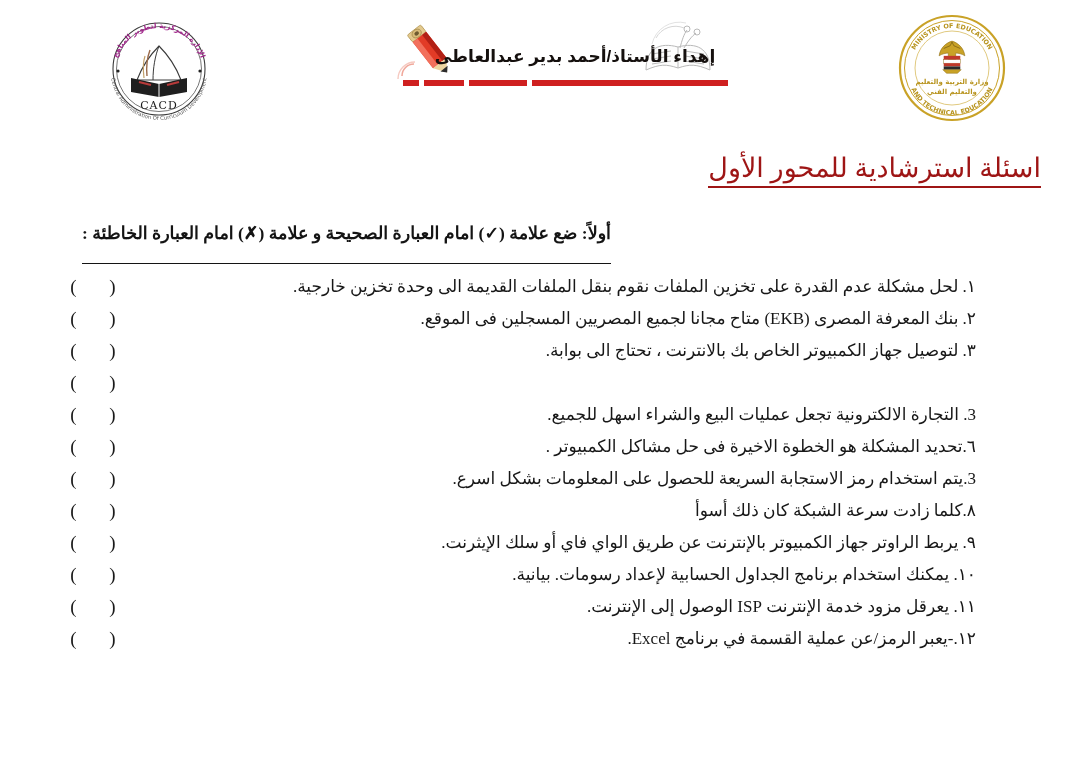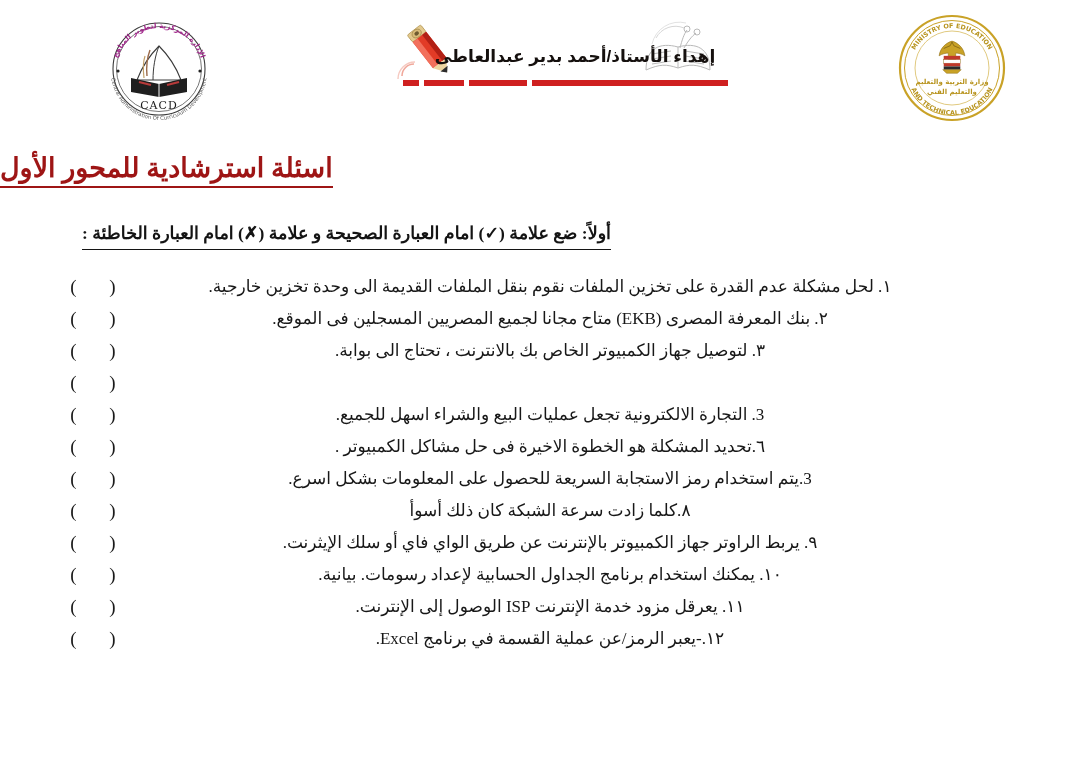--- a/index.html
+++ b/index.html
@@ -101,23 +101,23 @@
     height: 112px;
   }
   .logo-ministry svg { display:block; width:112px; height:112px; }
 
   
   .doc-title {
     position: absolute;
     top: 152px;
     left: 0;
     width: 1041px;
-    text-align: left;
-    font-family: "Liberation Serif", "DejaVu Serif", serif;
-    font-weight: bold;
+    text-align: right;
+    font-family: "Liberation Serif", "DejaVu Serif", serif;
+    font-weight: normal;
     font-size: 27px;
     color: #9e1515;
     direction: rtl;
   }
   .doc-title span {
     border-bottom: 2px solid #9e1515;
     padding-bottom: 3px;
   }
 
   
@@ -128,21 +128,21 @@
     width: 920px;
     text-align: left;
     direction: rtl;
     font-family: "Liberation Serif", "DejaVu Serif", serif;
     font-weight: bold;
     font-size: 17.5px;
     color: #141414;
   }
   .instruction span {
     border-bottom: 1.5px solid #141414;
-    padding-bottom: 6px;
+    padding-bottom: 20px;
   }
 
   
   .questions {
     position: absolute;
     top: 272px;
     left: 0;
     width: 1080px;
   }
   .q-row {
@@ -157,24 +157,24 @@
     width: 60px;
     text-align: center;
     font-family: "Liberation Serif", "DejaVu Serif", serif;
     font-size: 19px;
     color: #1a1a1a;
     letter-spacing: 14px;
     direction: ltr;
   }
   .q-text {
     position: absolute;
-    right: 90px;
+    right: 104px;
     top: 2px;
     width: 880px;
-    text-align: center;
+    text-align: right;
     direction: rtl;
     font-family: "Liberation Serif", "DejaVu Serif", serif;
     font-size: 17px;
     line-height: 26px;
     color: #171717;
     white-space: nowrap;
   }
 </style>
 </head>
 <body>

